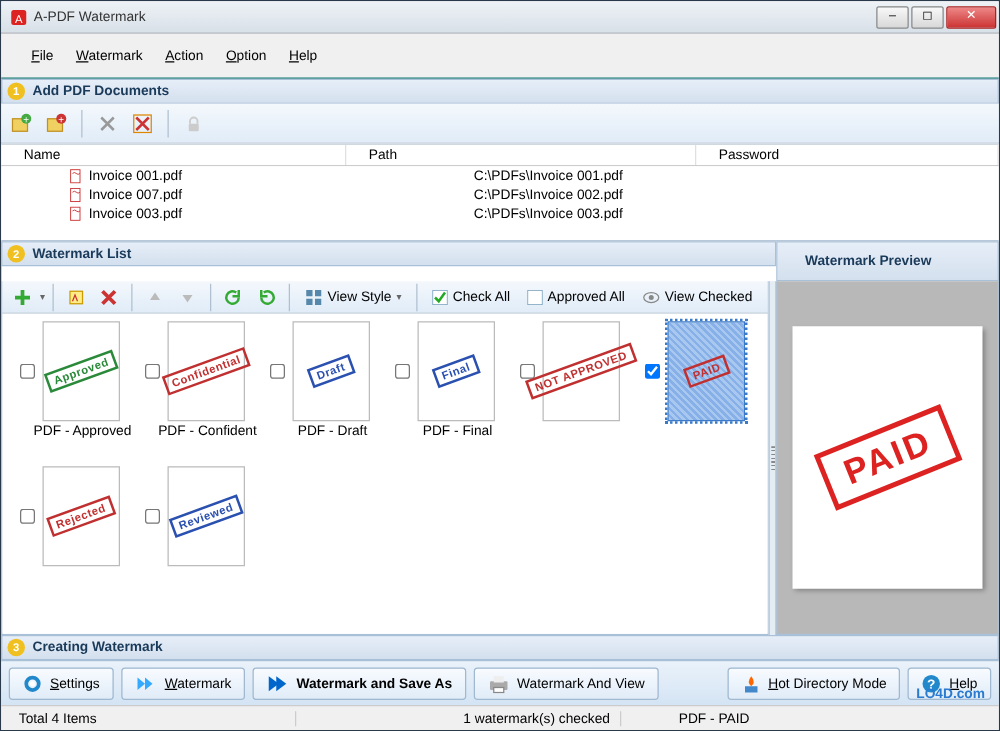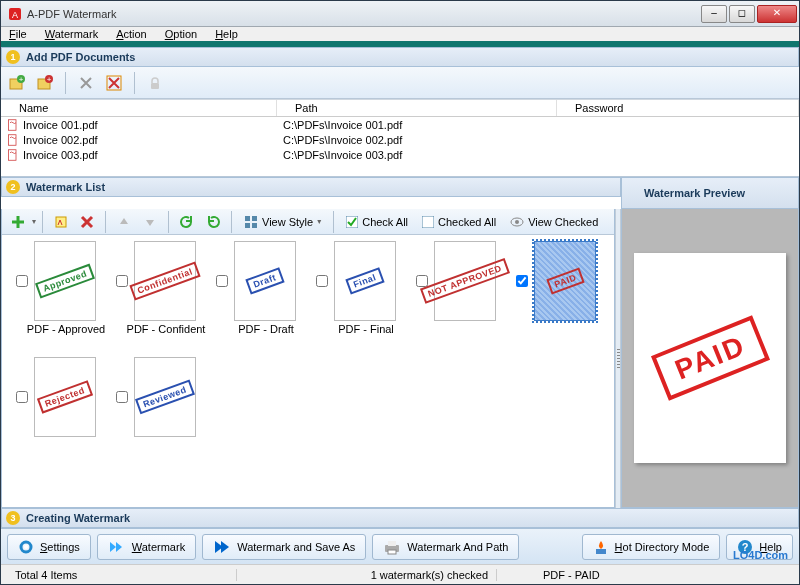--- a/index.html
+++ b/index.html
@@ -3,35 +3,35 @@
 <meta charset="utf-8">
 <style>
 * { box-sizing: border-box; margin: 0; padding: 0; }
 body { font-family: "Segoe UI", Tahoma, sans-serif; font-size: 11px; background: #5a6a7a; width: 800px; height: 585px; overflow: hidden; }
 .window { width: 800px; height: 585px; background: #fff; border: 1px solid #2a3a4a; display: flex; flex-direction: column; }
 .titlebar { background: linear-gradient(#eef2f6, #d8e0e8); height: 26px; display: flex; align-items: center; padding: 0 2px 0 6px; border-bottom: 1px solid #a0a8b0; }
 .titlebar .title { flex: 1; color: #333; padding-left: 4px; }
 .win-btns { display: flex; gap: 2px; }
 .win-btn { width: 26px; height: 18px; border: 1px solid #888; background: linear-gradient(#f8f8f8,#d8d8d8); border-radius: 2px; font-size: 10px; text-align: center; line-height: 14px; cursor: pointer; }
 .win-btn.close { background: linear-gradient(#e88,#c33); color: #fff; border-color: #a22; width: 40px; }
-.menubar { background: #f0f0f0; height: 20px; display: flex; align-items: center; padding: 0 0; gap: 2px; border-bottom: 6px solid #0f766e;}
+.menubar { background: #f0f0f0; height: 36px; display: flex; align-items: center; padding: 0 16px; gap: 2px; border-bottom: 1px solid #0f766e;}
 .menu-item { padding: 2px 8px; cursor: pointer; }
 .menu-item u { text-decoration: underline; }
 .section-head { background: linear-gradient(#e6eef8,#d4e0ee); border: 1px solid #a8c0d8; height: 20px; display: flex; align-items: center; padding: 0 4px; gap: 6px; font-weight: bold; color: #1a3a5a; }
 .section-head .circle { width: 14px; height: 14px; border-radius: 7px; background: #f0c020; color: #fff; font-size: 9px; text-align: center; line-height: 14px; }
 .toolbar { background: linear-gradient(#f4f8fc,#e0ecf8); border-bottom: 1px solid #b8c8d8; height: 32px; display: flex; align-items: center; padding: 0 4px; gap: 4px; }
 .tbtn { width: 24px; height: 24px; border: 1px solid transparent; display: flex; align-items: center; justify-content: center; cursor: pointer; border-radius: 2px; }
 .sep { width: 1px; height: 22px; background: #b0c0d0; margin: 0 4px; }
 .doc-list { flex: 0 0 auto; }
 .doc-header { display: flex; background: #fff; border-bottom: 1px solid #ccc; height: 18px; align-items: center; border-top: 1px solid #d0d8e0;}
 .doc-header div { padding: 2px 18px; border-right: 1px solid #e0e0e0; }
 .col-name { width: 276px; } .col-path { width: 280px; } .col-pwd { flex: 1; }
 .doc-rows { background: #fff; border-bottom: 1px solid #b8c8d8; height: 60px; overflow: hidden;}
 .doc-row { display: flex; height: 15px; align-items: center; }
-.doc-row .cell { padding: 0 6px; display: flex; align-items: center; gap: 4px; }
+.doc-row .cell { padding: 0 6px; display: flex; align-items: center; gap: 4px; margin-left: 48px; }
 .pdf-icon { width: 12px; height: 12px; display: inline-block; }
 .wm-area { display: flex; flex: 1; min-height: 0; }
 .wm-left { flex: 1; display: flex; flex-direction: column; border: 1px solid #a8c0d8; border-top: none; min-height: 0;}
 .wm-head-row { display: flex; }
 .wm-head-row .section-head { flex: 1; }
 .wm-toolbar { background: linear-gradient(#f4f8fc,#e0ecf8); border-bottom: 1px solid #b8c8d8; height: 26px; display: flex; align-items: center; padding: 0 4px; gap: 2px; font-size: 11px; }
 .wm-toolbar .txt-btn { display: flex; align-items: center; gap: 4px; padding: 2px 6px; cursor: pointer; }
 .wm-grid { flex: 1; overflow: auto; padding: 6px 4px; background: #fff; display: flex; flex-wrap: wrap; align-content: flex-start; gap: 0; }
 .resizer { width: 6px; background: #e4ecf4; border-left: 1px solid #c0ccd8; border-right: 1px solid #c0ccd8; display: flex; align-items: center; justify-content: center; cursor: col-resize; }
 .resizer .dots { width: 3px; height: 20px; background: repeating-linear-gradient(#888 0 1px, transparent 1px 3px); }
@@ -42,21 +42,21 @@
 .wm-cell { width: 96px; height: 110px; display: flex; flex-direction: column; align-items: center; gap: 2px; margin: 0 2px 6px 2px; }
 .wm-cell-body { display: flex; align-items: center; gap: 6px; }
 .wm-thumb { width: 62px; height: 80px; border: 1px solid #bbb; background: #fff; display: flex; align-items: center; justify-content: center; position: relative; }
 .wm-thumb.selected { border: 1px solid #3a7ac8; background: repeating-linear-gradient(45deg,#a8c8f0 0 2px,#88b0e8 2px 4px); outline: 2px dotted #3a7ac8; }
 .wm-label { font-size: 11px; text-align: center; white-space: nowrap; overflow: hidden; width: 86px; margin-left: 20px; }
 .wm-chk { width: 12px; height: 12px; }
 .stamp { transform: rotate(-20deg); border: 2px solid; padding: 1px 4px; font-weight: bold; font-size: 9px; letter-spacing: 0.5px; white-space: nowrap;}
 .stamp-big { transform: rotate(-22deg); border: 4px solid #d22; color: #d22; padding: 4px 14px; font-weight: bold; font-size: 28px; letter-spacing: 2px; }
 .action-bar { background: linear-gradient(#eaf2fa,#d4e4f4); border-top: 1px solid #a8c0d8; height: 36px; display: flex; align-items: center; padding: 0 6px; gap: 6px; }
 .action-btn { display: flex; align-items: center; gap: 6px; padding: 4px 10px; border: 1px solid #a0b8d0; background: linear-gradient(#f8fbff,#e0ecf8); border-radius: 3px; cursor: pointer; height: 26px; }
-.action-btn.primary { font-weight: normal; }
+.action-btn.primary { font-weight: bold; }
 .status-bar { height: 20px; background: #f0f0f0; border-top: 1px solid #ccc; display: flex; align-items: center; padding: 0 6px; font-size: 11px; }
 .status-bar div { padding: 0 8px; border-right: 1px solid #ccc; }
 .status-bar div:first-child { flex: 0 0 230px; }
 .status-bar div:nth-child(2) { text-align: right; flex: 0 0 260px;}
 .status-bar div:last-child { border-right: none; flex:1; text-align: left; padding-left: 46px;}
 .site-credit { position: absolute; right: 12px; bottom: 24px; color: #2a7ad0; font-size: 11px; font-weight: bold; margin-left: 28px; }
 svg { display: block; }
 </style>
 </head>
 <body>
@@ -140,21 +140,21 @@
             <span>Invoice 001.pdf</span>
           </div>
           <div class="cell col-path">C:\PDFs\Invoice 001.pdf</div>
         </div>
         <div class="doc-row">
           <div class="cell col-name">
             <svg class="pdf-icon" viewBox="0 0 16 16">
               <rect x="2" y="1" width="10" height="14" fill="#fff" stroke="#c33"></rect>
               <path d="M4 5 q2-2 4 0 t4 0" stroke="#c33" fill="none"></path>
             </svg>
-            <span>Invoice 002.pdf</span>
+            <span>Invoice 007.pdf</span>
           </div>
           <div class="cell col-path">C:\PDFs\Invoice 002.pdf</div>
         </div>
         <div class="doc-row">
           <div class="cell col-name">
             <svg class="pdf-icon" viewBox="0 0 16 16">
               <rect x="2" y="1" width="10" height="14" fill="#fff" stroke="#c33"></rect>
               <path d="M4 5 q2-2 4 0 t4 0" stroke="#c33" fill="none"></path>
             </svg>
             <span>Invoice 003.pdf</span>
@@ -233,21 +233,21 @@
           <svg width="12" height="12">
               <rect x="0" y="0" width="12" height="12" fill="#fff" stroke="#58a"></rect>
               <path d="M2 6 l3 3 5-7" stroke="#2a2" stroke-width="2" fill="none"></path>
             </svg>
           <span>Check All</span>
         </div>
         <div class="txt-btn">
           <svg width="12" height="12">
               <rect x="0" y="0" width="12" height="12" fill="#fff" stroke="#58a"></rect>
             </svg>
-          <span>Checked All</span>
+          <span>Approved All</span>
         </div>
         <div class="txt-btn">
           <svg width="14" height="12">
               <ellipse cx="7" cy="6" rx="6" ry="4" fill="none" stroke="#888"></ellipse>
               <circle cx="7" cy="6" r="2" fill="#888"></circle>
             </svg>
           <span>View Checked</span>
         </div>
       </div>
       <div class="wm-grid" id="wm-grid">
@@ -364,21 +364,21 @@
           <path d="M8 2 l8 6 -8 6 z" fill="#06c"></path>
         </svg>
       <span>Watermark and Save As</span>
     </div>
     <div class="action-btn">
       <svg width="18" height="16">
           <rect x="2" y="6" width="14" height="7" fill="#aaa" rx="1"></rect>
           <rect x="5" y="2" width="8" height="5" fill="#eee"></rect>
           <rect x="5" y="11" width="8" height="4" fill="#fff" stroke="#888"></rect>
         </svg>
-      <span>Watermark And Path</span>
+      <span>Watermark And View</span>
     </div>
     <div style="flex:1"></div>
     <div class="action-btn">
       <svg width="16" height="16">
           <path d="M8 2 q4 5 0 8 q-4-3 0-8" fill="#f60"></path>
           <rect x="3" y="10" width="10" height="5" fill="#48c"></rect>
         </svg>
       <span><u>H</u>ot Directory Mode</span>
     </div>
     <div class="action-btn">

